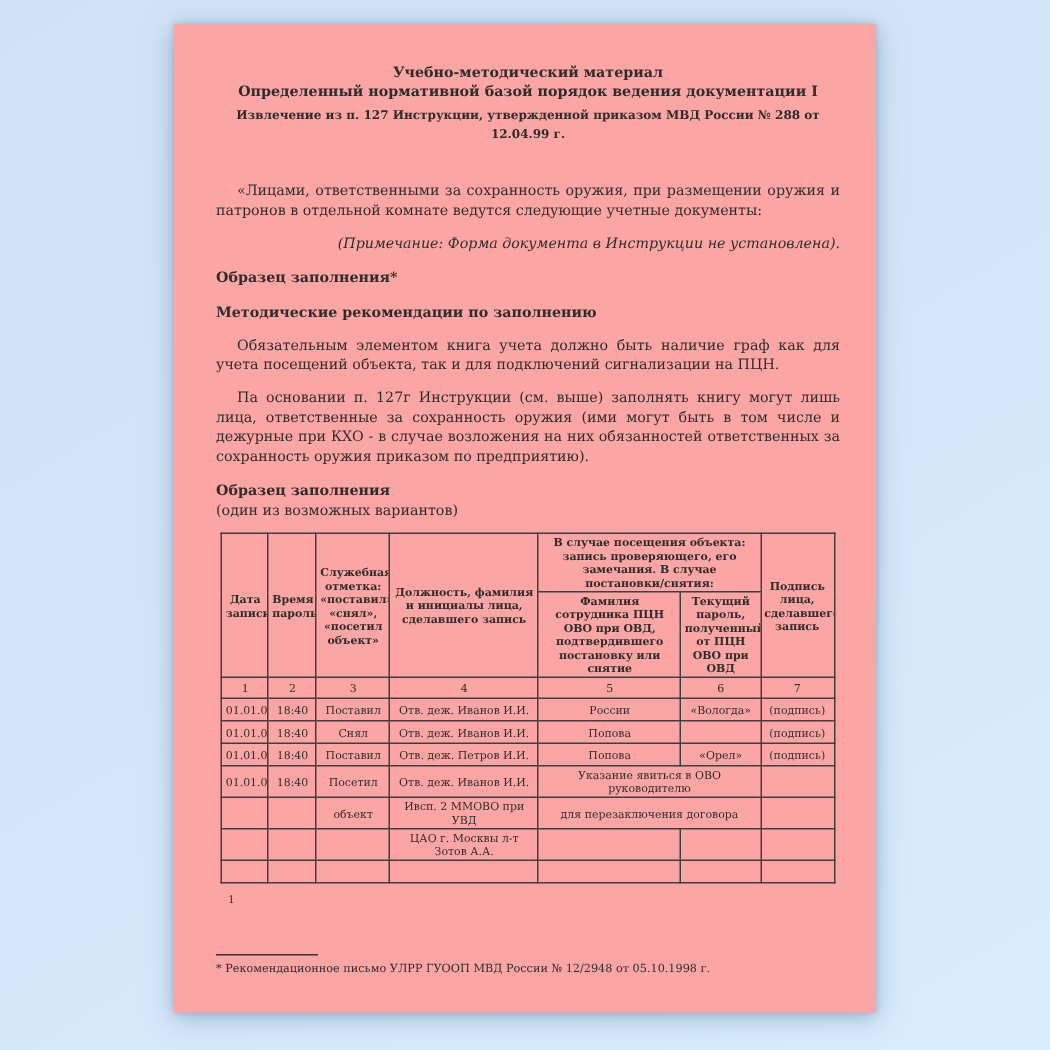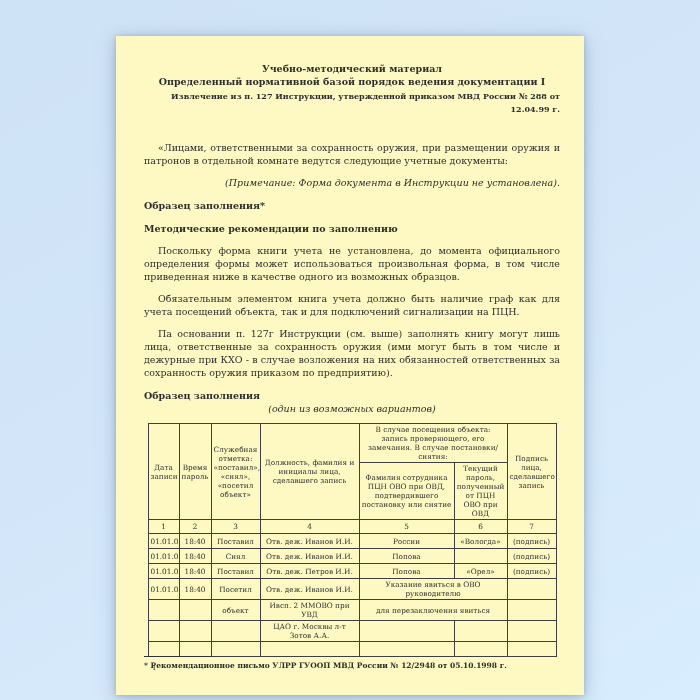--- a/index.html
+++ b/index.html
@@ -3,64 +3,63 @@
 <meta charset="utf-8">
 <style>
   html,body{margin:0;padding:0;}
   body{
     width:700px;height:700px;overflow:hidden;
     background:linear-gradient(150deg,#cfe3f6 0%,#d3e6f9 45%,#d8edfd 100%);
     font-family:"DejaVu Serif","Liberation Serif",serif;
   }
   .page{
     position:relative;box-sizing:border-box;
-    width:468px;height:659px;margin:36px auto 0;
-    background:#fef9c3;color:#2d2d2d;
+    width:468px;height:659px;margin:16px auto 0;
+    background:#fca5a5;color:#2d2d2d;
     box-shadow:0 3px 16px rgba(96,125,155,.5),0 0 4px rgba(96,125,155,.35);
     padding:26px 24px 0 28px;
     font-size:9.5px;line-height:13px;
   }
   .title1,.title2{text-align:center;font-weight:bold;font-size:9.5px;margin:0;}
-  .title3{text-align:right;font-weight:bold;font-size:8px;margin:2px 0 0;}
+  .title3{text-align:center;font-weight:bold;font-size:8px;margin:2px 0 0;}
   .para{margin:9px 0 0;text-indent:14px;text-align:justify;}
   .para.first{margin-top:25px;}
   .para.note{font-style:italic;text-align:right;}
   .center-h{font-weight:bold;text-align:left;margin:10px 0 0;}
-  .center-sub{text-align:center;margin:0;font-style:italic;}
+  .center-sub{text-align:left;margin:0;}
   table.book{
     width:409px;margin:8px auto 0;border-collapse:collapse;
     font-size:7.3px;line-height:9px;table-layout:fixed;
   }
   table.book td,table.book th{
     border:1px solid #3f3f3f;text-align:center;vertical-align:middle;
     padding:1px 2px;font-weight:normal;overflow:hidden;
   }
-  table.book th{font-weight:normal;}
+  table.book th{font-weight:bold;}
   tr.num-row td{height:11px;}
   tr.data-row td{height:12px;}
   .page-number{font-size:7px;margin:5px 0 0 8px;}
-  .footnote{position:absolute;left:28px;bottom:24px;font-size:7.5px;line-height:10px;font-weight:bold;}
+  .footnote{position:absolute;left:28px;bottom:24px;font-size:7.5px;line-height:10px;}
   .footnote-rule{width:68px;border-top:1px solid #333;margin-bottom:4px;height:0;}
 </style>
 </head>
 <body>
 
 <div class="page">
 
   <p class="title1">Учебно-методический материал</p>
   <p class="title2">Определенный нормативной базой порядок ведения документации I</p>
   <p class="title3">Извлечение из п. 127 Инструкции, утвержденной приказом МВД России № 288 от 12.04.99 г.</p>
 
   <p class="para first">«Лицами, ответственными за сохранность оружия, при размещении оружия и патронов в отдельной комнате ведутся следующие учетные документы:</p>
   <p class="para note">(Примечание: Форма документа в Инструкции не установлена).</p>
 
   <p class="center-h">Образец заполнения*</p>
   <p class="center-h">Методические рекомендации по заполнению</p>
 
-  <p class="para">Поскольку форма книги учета не установлена, до момента официального определения формы может использоваться произвольная форма, в том числе приведенная ниже в качестве одного из возможных образцов.</p>
   <p class="para">Обязательным элементом книга учета должно быть наличие граф как для учета посещений объекта, так и для подключений сигнализации на ПЦН.</p>
   <p class="para">Па основании п. 127г Инструкции (см. выше) заполнять книгу могут лишь лица, ответственные за сохранность оружия (ими могут быть в том числе и дежурные при КХО - в случае возложения на них обязанностей ответственных за сохранность оружия приказом по предприятию).</p>
 
   <p class="center-h">Образец заполнения</p>
   <p class="center-sub">(один из возможных вариантов)</p>
 
   <table class="book">
     <colgroup>
       <col style="width:31px">
         <col style="width:32px">
@@ -127,21 +126,21 @@
         <td>Посетил</td>
         <td>Отв. деж. Иванов И.И.</td>
         <td colspan="2">Указание явиться в ОВО руководителю</td>
         <td></td>
       </tr>
       <tr class="data-row">
         <td></td>
         <td></td>
         <td>объект</td>
         <td>Ивсп. 2 ММОВО при УВД</td>
-        <td colspan="2">для перезаключения явиться</td>
+        <td colspan="2">для перезаключения договора</td>
         <td></td>
       </tr>
       <tr class="data-row">
         <td></td>
         <td></td>
         <td></td>
         <td>ЦАО г. Москвы л-т Зотов А.А.</td>
         <td></td>
         <td></td>
         <td></td>

